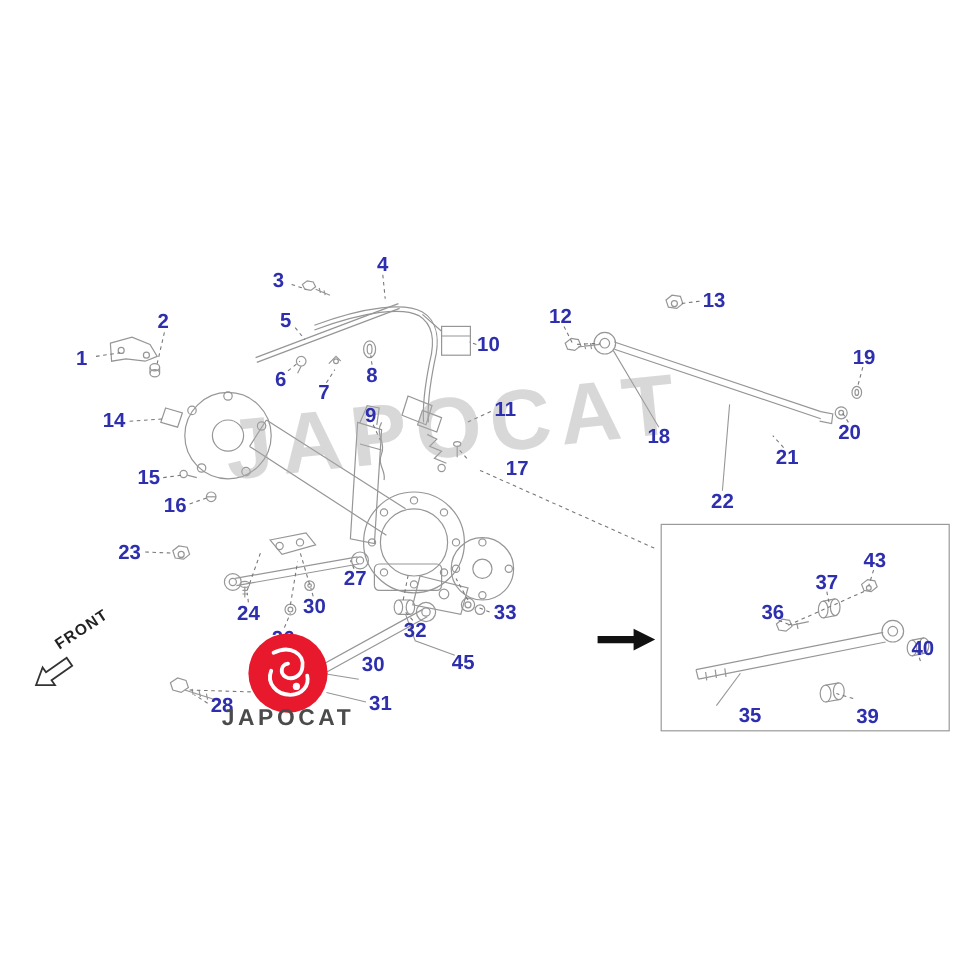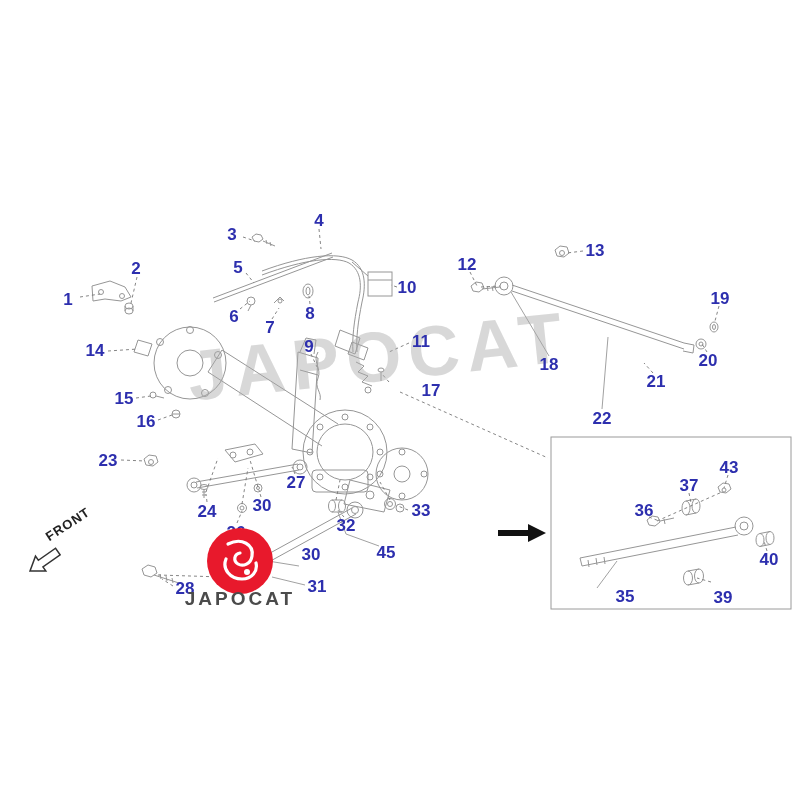--- a/index.html
+++ b/index.html
@@ -256,21 +256,21 @@
       <span class="callout" style="left: 311px; top: 554px;">30</span>
       <span class="callout" style="left: 317px; top: 586px;">31</span>
       <span class="callout" style="left: 346px; top: 525px;">32</span>
       <span class="callout" style="left: 421px; top: 510px;">33</span>
       <span class="callout" style="left: 386px; top: 552px;">45</span>
       <span class="callout" style="left: 596px; top: 596px; margin-left: 29px;">35</span>
       <span class="callout" style="left: 644px; top: 510px;">36</span>
       <span class="callout" style="left: 689px; top: 485px;">37</span>
       <span class="callout" style="left: 729px; top: 467px;">43</span>
       <span class="callout" style="left: 723px; top: 584px; margin-top: 13px;">39</span>
-      <span class="callout" style="left: 769px; top: 559px;">40</span>
+      <span class="callout" style="left: 769px; top: 540px;">40</span>
     </div>
 
   <div class="logo-wrap">
     <svg width="68" height="68" viewBox="0 0 68 68">
       <circle cx="34" cy="34" r="33" fill="#e8192c"></circle>
       <g stroke="#fff" stroke-width="3.2" fill="none" stroke-linecap="round">
         <path d="M22,17 C36,10 48,18 46,29 C45,37 37,40 32,37 C27,34 28,27 34,26"></path>
         <path d="M20,32 C16,42 24,52 36,52 C46,52 52,44 50,36"></path>
       </g>
       <circle cx="41" cy="45" r="3" fill="#fff"></circle>

